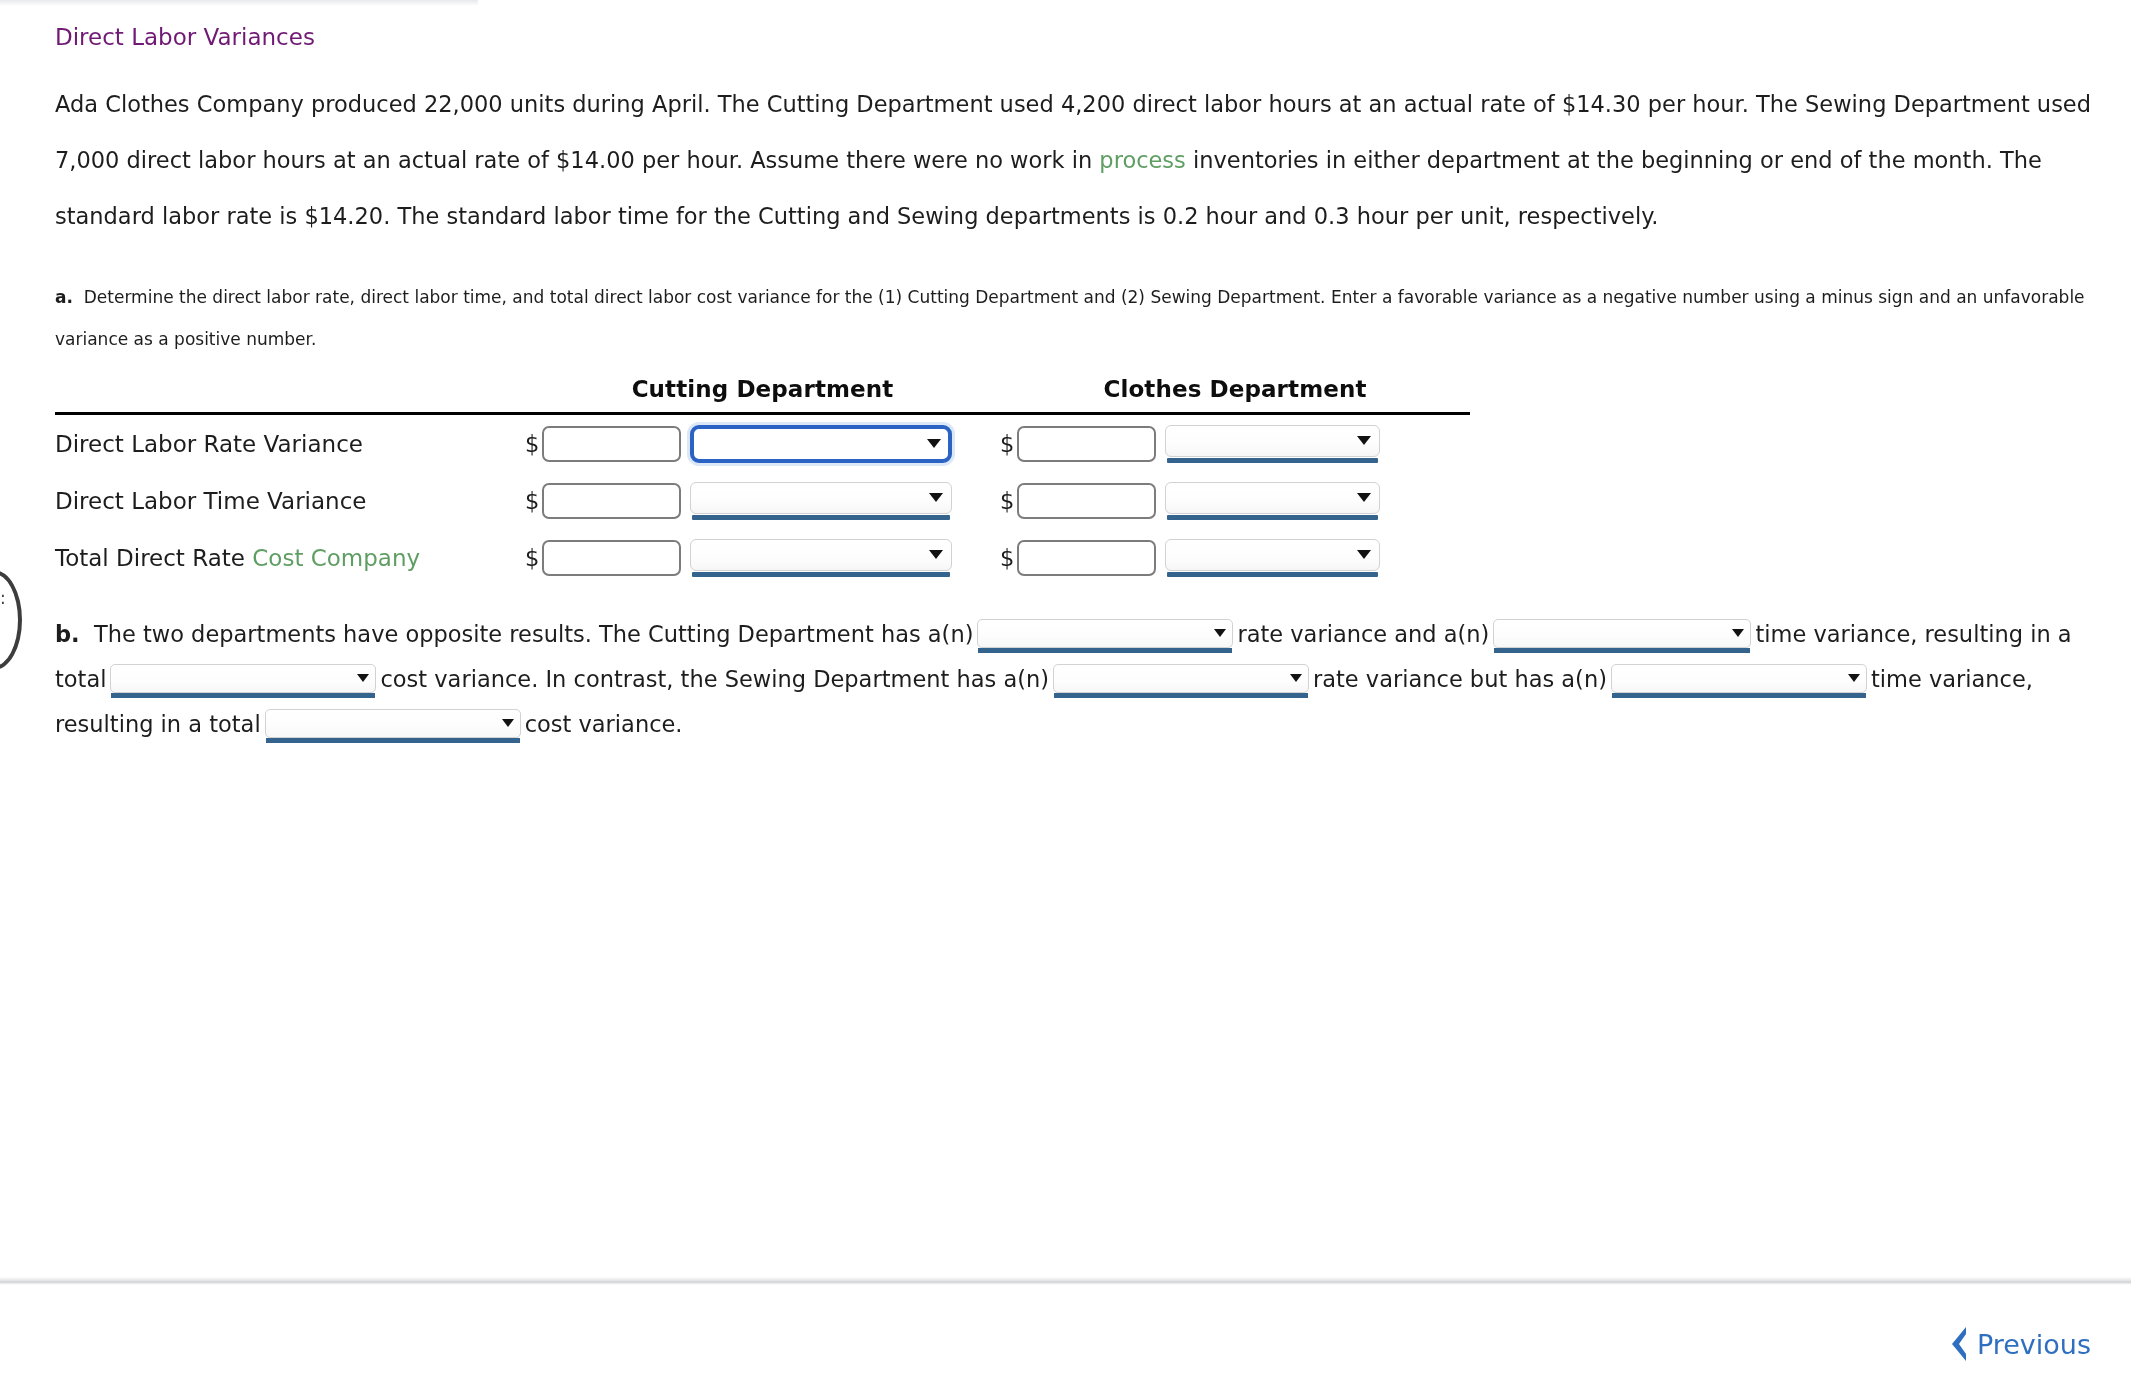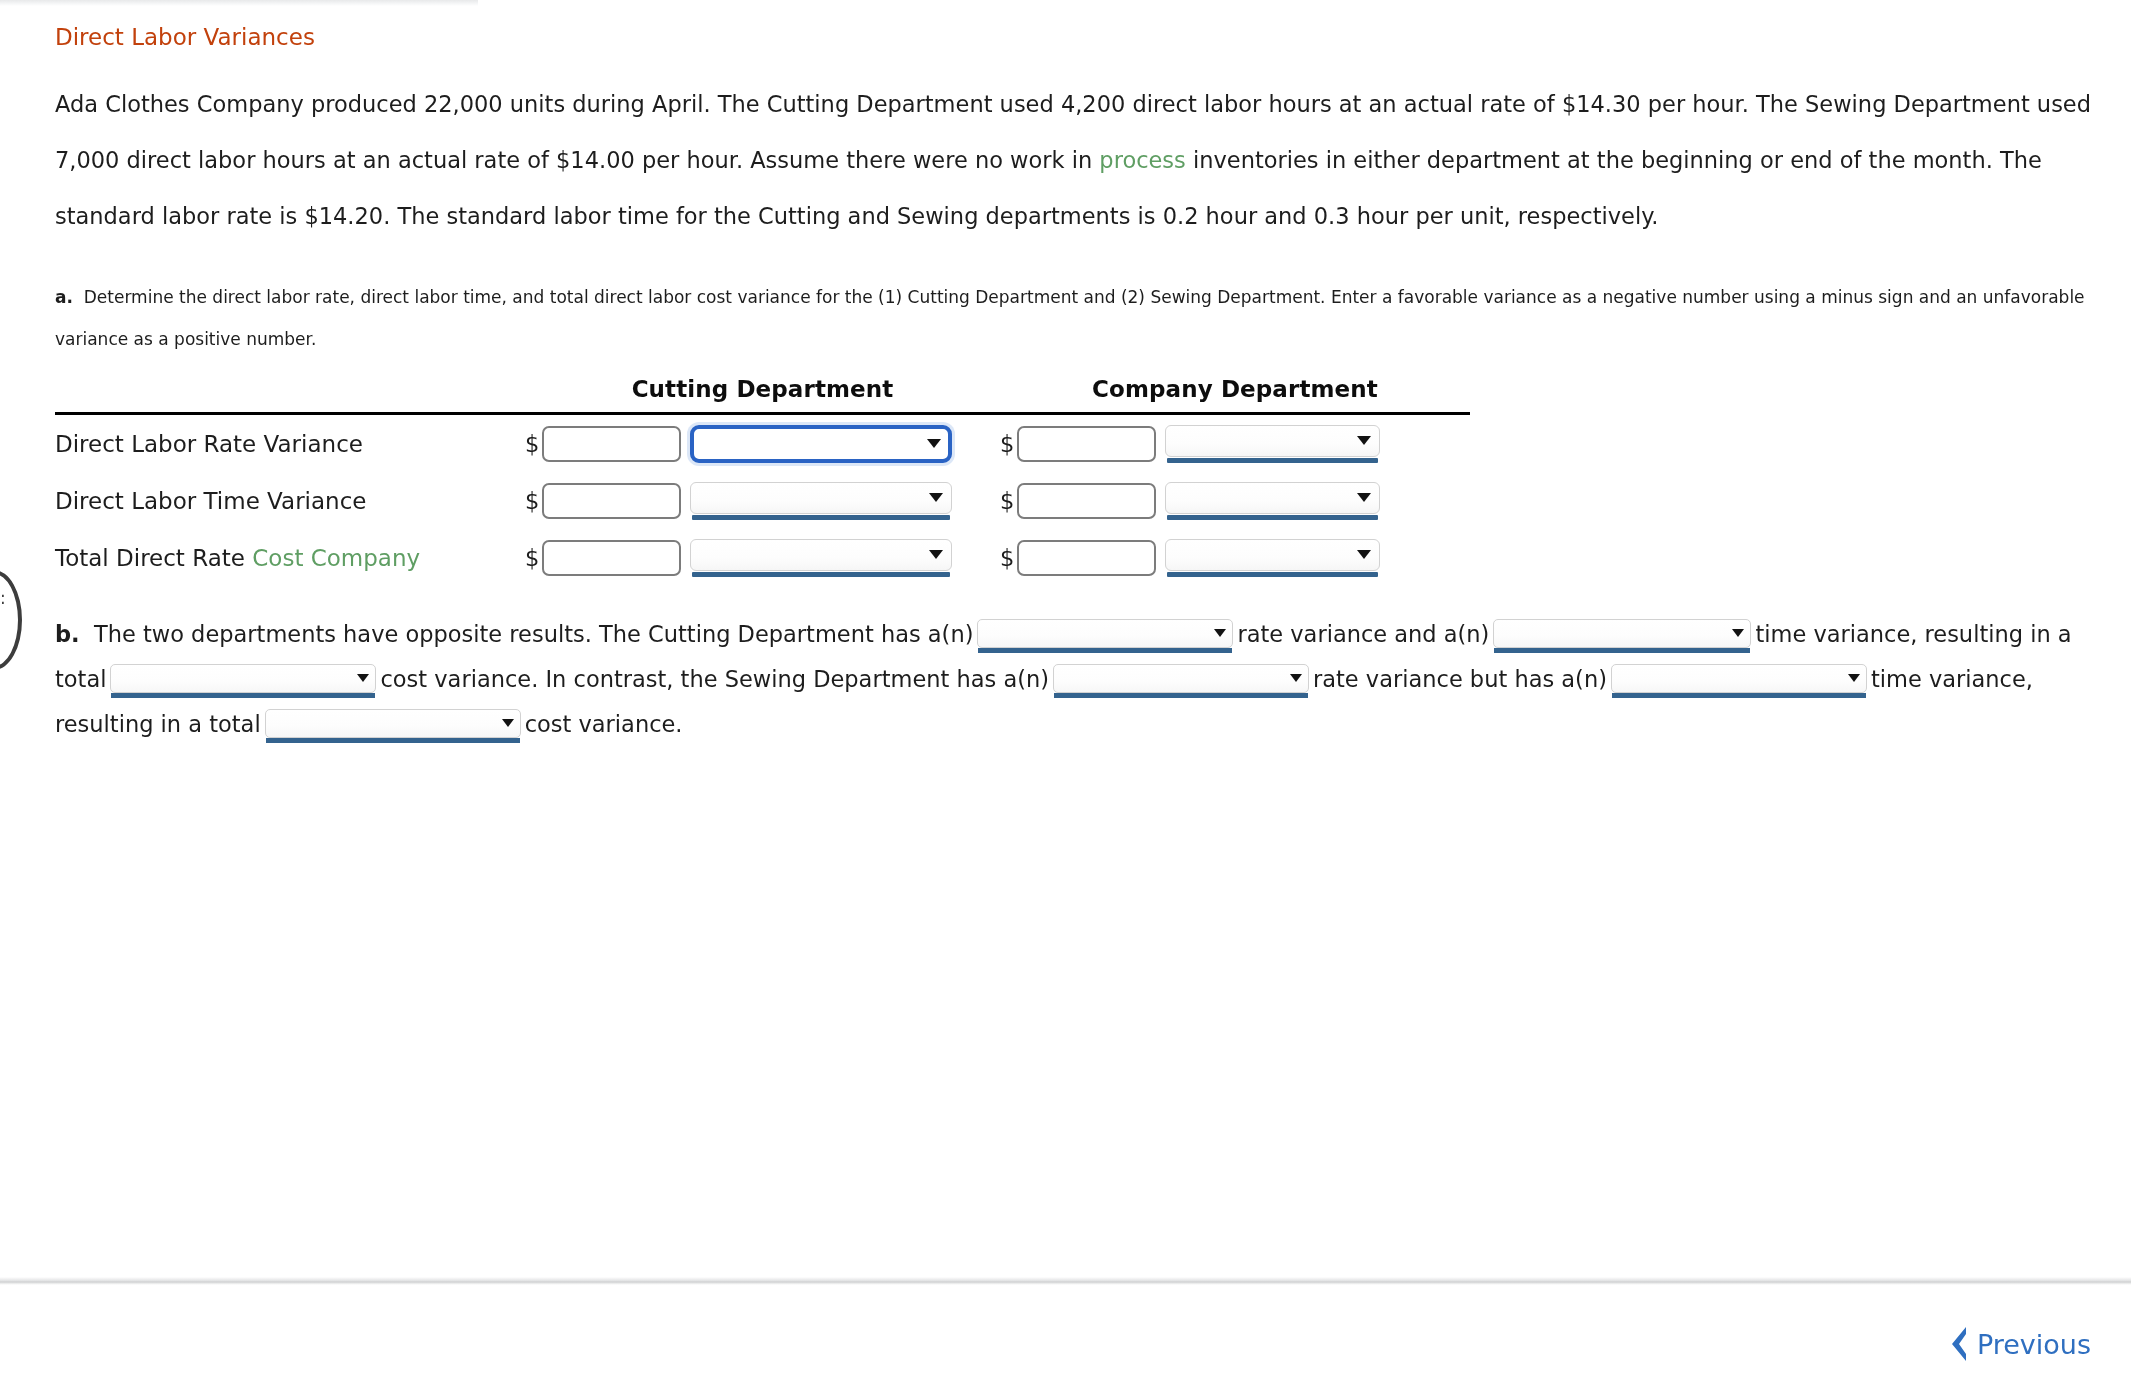--- a/index.html
+++ b/index.html
@@ -50,21 +50,21 @@
   .content {
     position: absolute;
     left: 55px;
     top: 22px;
     width: 2060px;
   }
 
   .page-title {
     font-size: 23px;
     line-height: 30px;
-    color: #c2410c;
+    color: #701a75;
     margin: 0 0 24px 0;
     font-weight: 400;
   }
 
   .problem-text {
     font-size: 22.5px;
     line-height: 56px;
     color: #1d1d1d;
     margin: 0;
     max-width: 2060px;
@@ -307,21 +307,21 @@
   <table class="answer-table">
     <colgroup>
       <col class="c-label">
         <col class="c-cut">
         <col class="c-sew">
     </colgroup>
     <thead>
       <tr>
         <th class="blank-head"></th>
         <th class="dept-head">Cutting Department</th>
-        <th class="dept-head">Company Department</th>
+        <th class="dept-head">Clothes Department</th>
       </tr>
     </thead>
     <tbody>
 
       <tr>
         <td class="row-label">Direct Labor Rate Variance</td>
         <td>
           <div class="cell-inner">
             <span class="dollar">$</span>
             <input class="amt-input" type="text" value="" style="">

